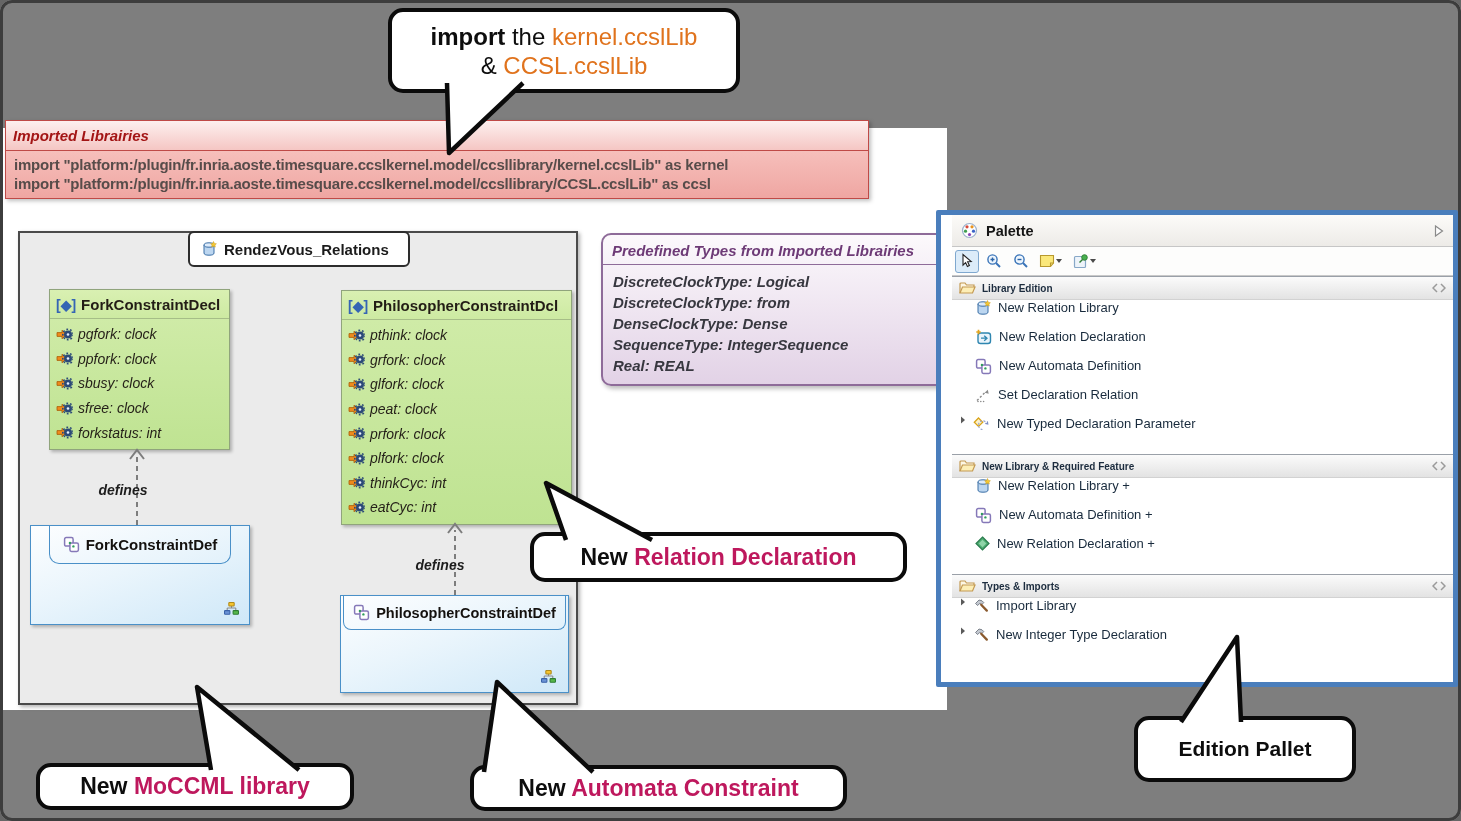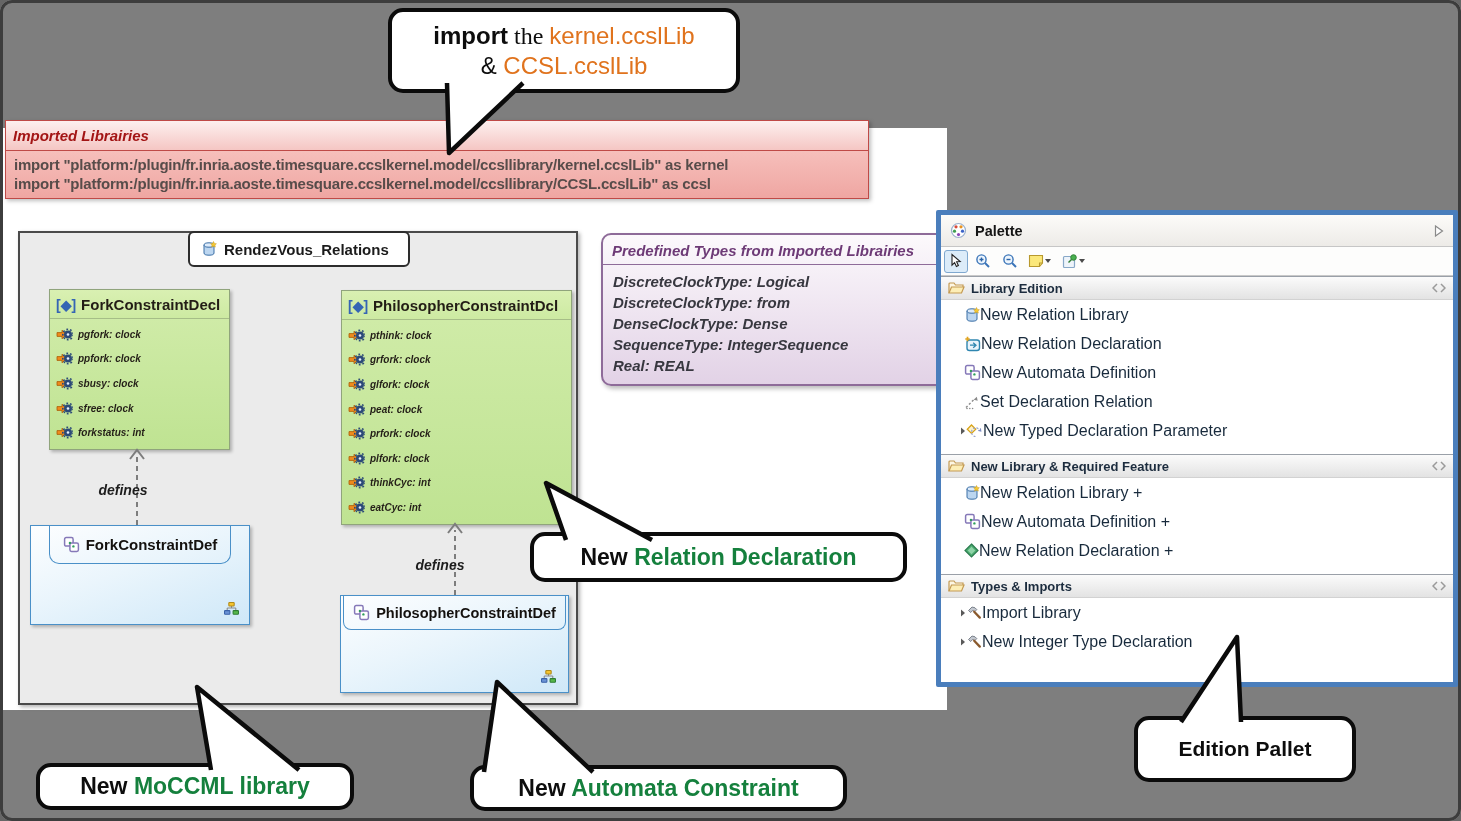--- a/index.html
+++ b/index.html
@@ -25,62 +25,62 @@
            border:2px solid #4a4a4a;box-shadow:2px 2px 4px rgba(0,0,0,.3);}
   .dtab{position:absolute;left:168px;top:-2px;width:222px;height:36px;background:#fff;
         border:2px solid #2d2d2d;border-radius:6px;display:flex;align-items:center;gap:7px;
         padding:0 11px;font-size:15px;font-weight:700;color:#1b1b1b;}
   .decl{position:absolute;border:1px solid #90a47c;box-shadow:2px 2px 3px rgba(0,0,0,.25);}
   .decl-h{display:flex;align-items:center;gap:5px;padding:6px 6px 5px;background:linear-gradient(#d9f0b2,#cdeaa2);
           border-bottom:1px solid #a6bd87;font-size:15px;font-weight:700;color:#231d16;white-space:nowrap;}
   .badge{color:#3565b4;font-weight:700;font-size:14px;}
   .decl-b{background:linear-gradient(#cfeba7,#bfe392);padding:3px 0 4px;}
   .attr{display:flex;align-items:center;gap:5px;height:24.6px;padding:0 6px;
-        font-size:10px;font-style:italic;font-weight:700;color:#241f18;white-space:nowrap;}
+        font-size:14px;font-style:italic;font-weight:400;color:#241f18;white-space:nowrap;}
   .def{position:absolute;background:linear-gradient(160deg,#fdfeff 0%,#eaf5fc 45%,#cfe8f8 100%);
        border:1.5px solid #4a90c8;box-shadow:2px 2px 3px rgba(0,0,0,.25);}
   .def-h{display:flex;align-items:center;justify-content:center;gap:6px;height:38px;
          border:1.5px solid #4a90c8;border-top:none;border-radius:0 0 10px 10px;
          font-size:15px;font-weight:700;color:#14110e;white-space:nowrap;}
   .defines{position:absolute;width:90px;text-align:center;font-size:14px;font-style:italic;
            font-weight:700;color:#1d1d1d;}
   .treeicon{position:absolute;}
 
   
   .predef{position:absolute;left:601px;top:233px;width:358px;border:2px solid #8e6b99;border-radius:10px;
           background:linear-gradient(#fcf9fc,#e2d2e6);box-shadow:2px 3px 4px rgba(0,0,0,.25);}
   .predef-h{padding:7px 9px 5px;font-size:15px;font-weight:700;font-style:italic;color:#6d3a76;
             border-bottom:1.5px solid #8e6b99;}
   .predef-b{padding:6px 10px 8px;}
   .predef-b div{font-size:15px;font-style:italic;font-weight:600;color:#37373f;line-height:21px;}
 
   
   .palette{position:absolute;left:936px;top:210px;width:522px;height:477px;border:5px solid #4a7ebc;
-           background:#fff;display:flex;flex-direction:column;border-radius:2px;}
+           background:#fff;display:flex;flex-direction:column;border-radius:2px;padding-left:11px;}
   .p-title{height:32px;flex:0 0 auto;display:flex;align-items:center;gap:8px;padding:0 9px;
            background:linear-gradient(#fcfbf9,#edebe7);border-bottom:1px solid #c6c6c6;
            font-size:14.5px;font-weight:600;color:#141414;}
   .p-toolbar{height:29px;flex:0 0 auto;display:flex;align-items:center;gap:3px;padding:0 3px;
              border-bottom:1px solid #c9c9c9;background:#fdfdfc;}
   .tool{display:flex;align-items:center;justify-content:center;width:24px;height:23px;}
   .tool.pressed{background:#dcecf9;border:1px solid #7fa8cf;border-radius:3px;}
   .p-sec{height:24px;flex:0 0 auto;display:flex;align-items:center;gap:6px;padding:0 7px;
          background:linear-gradient(#fbfbfb,#e3e3e3);border-top:1px solid #9aa0a8;
-         border-bottom:1px solid #d2d2d2;font-size:13px;font-weight:600;color:#1c2c3e;}
+         border-bottom:1px solid #d2d2d2;font-size:10px;font-weight:600;color:#1c2c3e;}
   .p-sec.gap{margin-top:9px;}
-  .p-item{height:29px;flex:0 0 auto;display:flex;align-items:center;padding-left:23px;
-          font-size:16px;color:#182a3c;}
-  .p-item.exp{padding-left:8px;margin-left:11px;}
+  .p-item{height:29px;flex:0 0 auto;display:flex;align-items:flex-start;gap:7px;padding-left:23px;
+          font-size:13px;color:#182a3c;}
+  .p-item.exp{padding-left:8px;}
   .spacer{flex:1;}
 
   
   .bubble{position:absolute;background:#fff;border:4.5px solid #0b0b0b;border-radius:15px;
           display:flex;align-items:center;justify-content:center;z-index:20;}
   .bubble .txt{font-weight:700;color:#0d0d0d;white-space:nowrap;}
-  .hl{color:#15803d;}
+  .hl{color:#be185d;}
   .org{color:#e0731d;}
   .tails{position:absolute;inset:0;z-index:30;pointer-events:none;}
 </style>
 </head>
 <body>
 
 <div id="root">
 
   <div class="canvas"></div>
 
@@ -473,21 +473,21 @@
       <svg width="16" height="16" viewBox="0 0 16 16">
           <path d="M2.5 5.5 L6 2 l3 .8 1.8 1.8 -2.2 2.2 -1.6-1.6 -2.3 2.3 z" fill="#c3c8d0" stroke="#6f7680" stroke-width=".9"></path>
           <path d="M8.2 6.8 L13.8 12.6" stroke="#8a5a2e" stroke-width="2.3" stroke-linecap="round"></path>
         </svg>
       <span>New Integer Type Declaration</span>
     </div>
   </div>
 
   <div class="bubble" style="left:388px;top:8px;width:352px;height:85px;flex-direction:column;line-height:29px;">
     <div class="txt" style="font-size:24px;">
-      <span style="font-weight:800;">import</span><span style="font-weight:400;font-family:Liberation Serif, serif;"> the </span><span class="org" style="font-weight:400;">kernel.ccslLib</span>
+      <span style="font-weight:800;">import</span><span style="font-weight:400;"> the </span><span class="org" style="font-weight:400;">kernel.ccslLib</span>
     </div>
     <div class="txt" style="font-size:24px;">
       <span style="font-weight:400;">&amp; </span><span class="org" style="font-weight:400;">CCSL.ccslLib</span>
     </div>
   </div>
 
   <div class="bubble" style="left:530px;top:532px;width:377px;height:50px;">
     <div class="txt" style="font-size:23px;"><span>New </span><span class="hl">Relation Declaration</span></div>
   </div>
 

